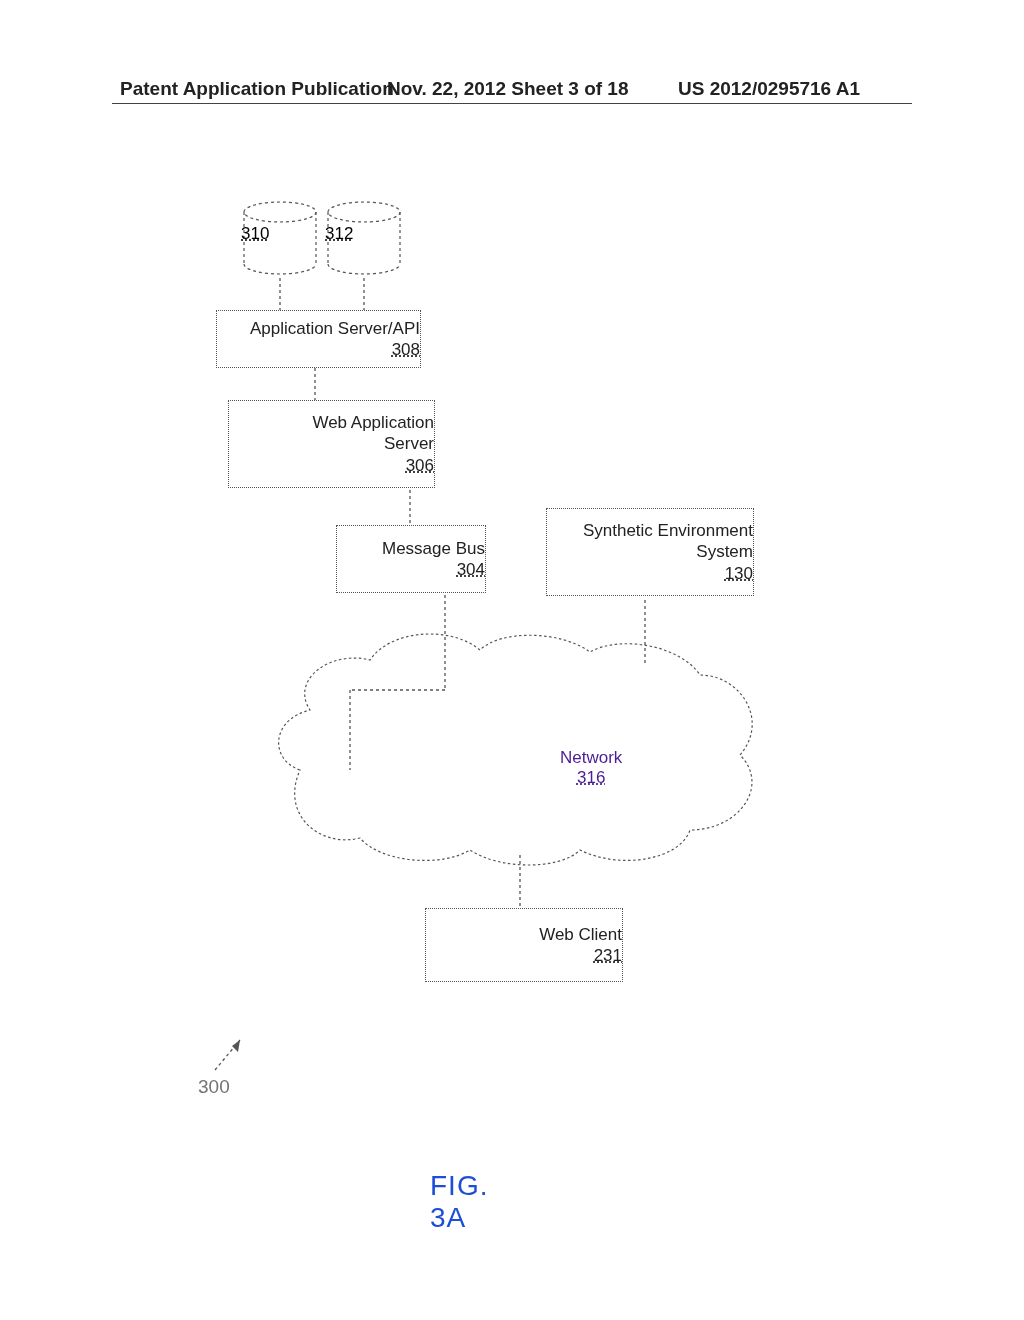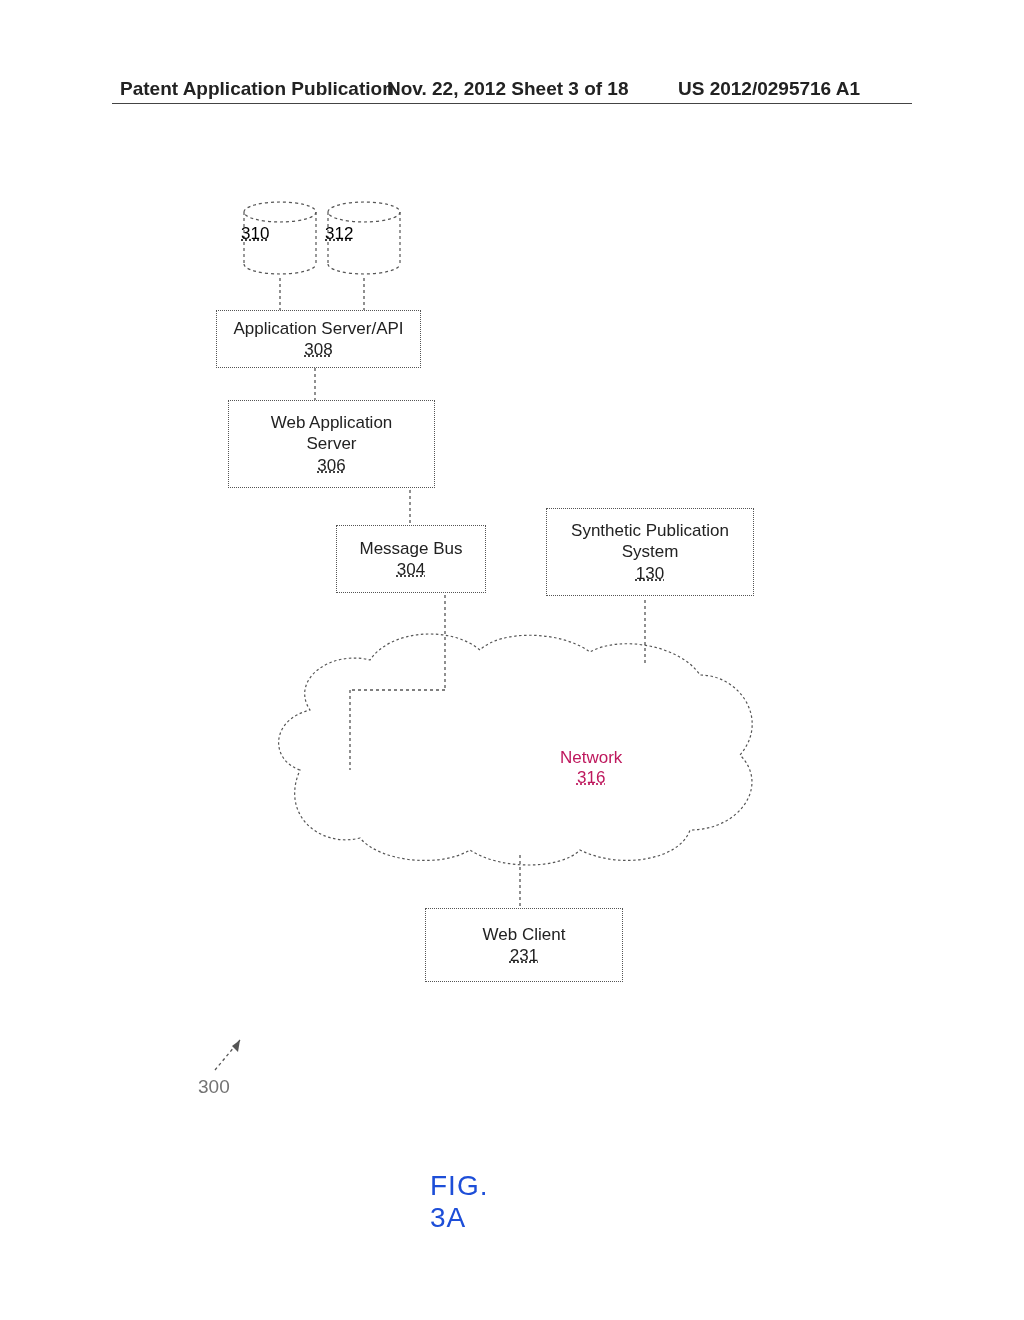--- a/index.html
+++ b/index.html
@@ -47,21 +47,21 @@
     position: absolute;
     border: 1px dotted #555;
     background: #fff;
     text-align: center;
     font-size: 17px;
     color: #222;
     line-height: 1.25;
     display: flex;
     flex-direction: column;
     justify-content: center;
-    align-items: center;
+    align-items: flex-end;
   }
   .refnum {
     text-decoration: underline dotted;
   }
   .cyl {
     position: absolute;
     width: 78px;
     height: 74px;
     text-align: left;
   }
@@ -174,26 +174,26 @@
       <span>Server</span>
       <span class="refnum">306</span>
     </div>
 
     <div class="box" style="left:336px; top:525px; width:148px; height:66px">
       <span>Message Bus</span>
       <span class="refnum">304</span>
     </div>
 
     <div class="box" style="left:546px; top:508px; width:206px; height:86px">
-      <span>Synthetic Publication</span>
+      <span>Synthetic Environment</span>
       <span>System</span>
       <span class="refnum">130</span>
     </div>
 
-    <div style="position:absolute; left:560px; top:748px; text-align:center; font-size:17px; color:#be185d">
+    <div style="position:absolute; left:560px; top:748px; text-align:center; font-size:17px; color:#4c1d95">
       <div>Network</div>
       <div><span class="refnum">316</span></div>
     </div>
 
     <div class="box" style="left:425px; top:908px; width:196px; height:72px">
       <span>Web Client</span>
       <span class="refnum">231</span>
     </div>
 
     <div class="fig-ref" style="left:198px; top:1076px">300</div>

